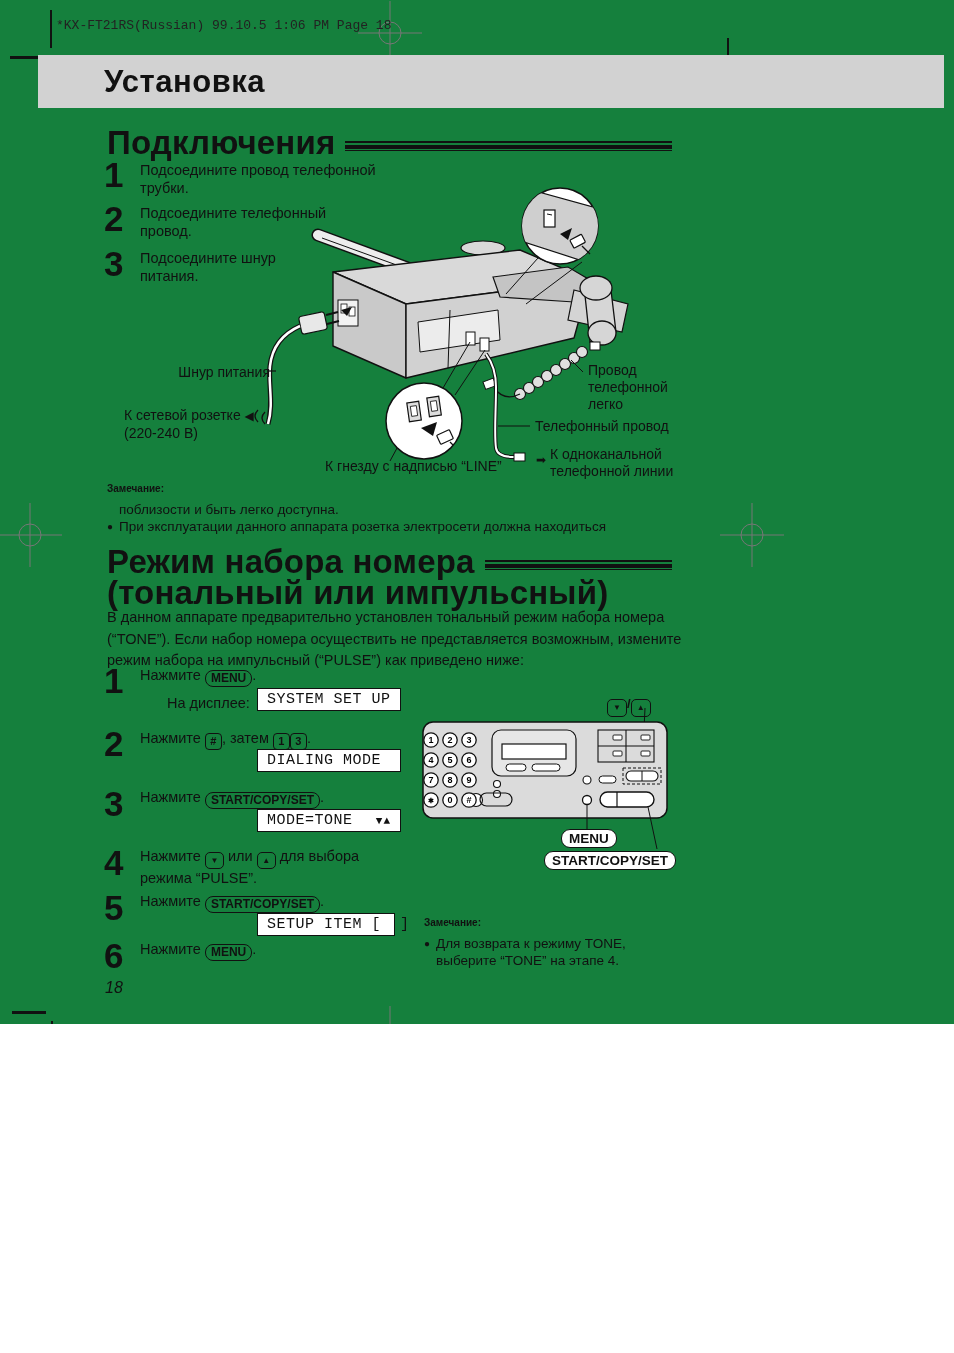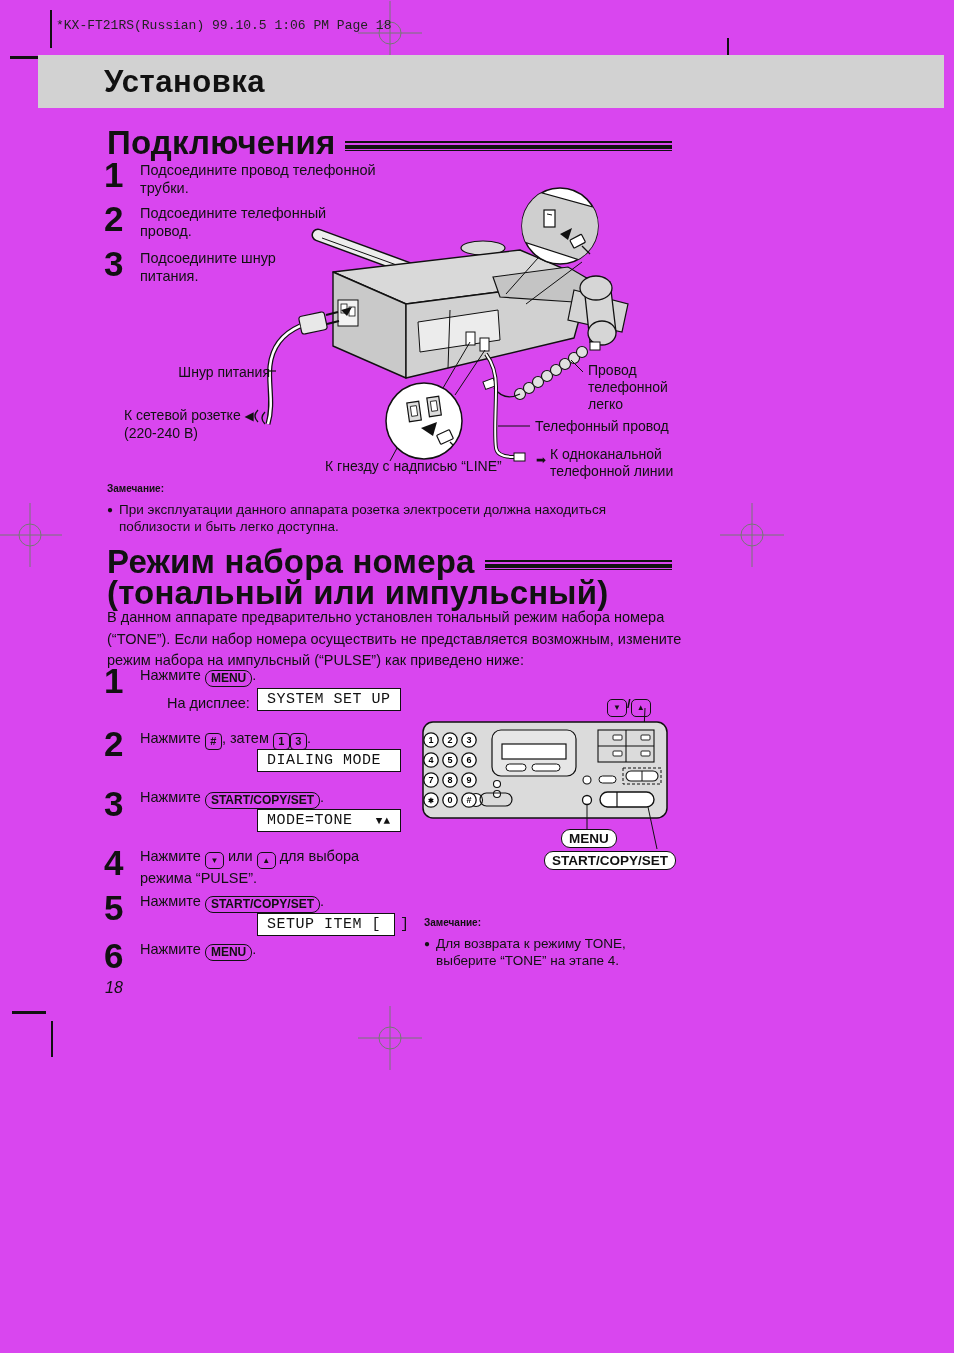--- a/index.html
+++ b/index.html
@@ -1,16 +1,16 @@
 <!DOCTYPE html>
 <html><head>
 <meta charset="utf-8">
 <style>
   html,body{margin:0;padding:0;background:#fff;}
-  .sheet{position:relative;width:954px;height:1353px;background:#d946ef;overflow:hidden;
+  .sheet{position:relative;width:954px;height:1024px;background:#15803d;overflow:hidden;
          font-family:"Liberation Sans",sans-serif;color:#111;}
   .abs{position:absolute;}
   
   .printhead{font-family:"Liberation Mono","DejaVu Sans Mono",monospace;font-size:13px;color:#222;}
   .vbar{width:2px;background:#111;}
   .hbar{background:#111;}
   
   .reg svg{display:block;}
   
   .band{background:#d2d2d2;}
@@ -230,22 +230,22 @@
   <div class="abs lbl" style="left:536px;top:446px;display:flex;">
     <span style="font-size:12px;margin-right:4px;margin-top:6px;">➡</span>
     <span>
       <div>К одноканальной</div>
       <div>телефонной линии</div>
     </span>
   </div>
 
   <div class="abs note-h" style="left:107px;top:483px;">Замечание:</div>
   <div class="abs note-t" style="left:107px;top:501px;">
+    <div style="padding-left:12px;">поблизости и быть легко доступна.</div>
     <div><span class="bullet">●</span><span>При эксплуатации данного аппарата розетка электросети должна находиться</span></div>
-    <div style="padding-left:12px;">поблизости и быть легко доступна.</div>
   </div>
 
   <div class="abs headrow" style="left:107px;top:543px;width:565px;">
     <span class="sechead">Режим набора номера</span>
     <span class="rule3"></span>
   </div>
   <div class="abs steptext" style="left:107px;top:607px;line-height:21.5px;">
     <div>В данном аппарате предварительно установлен тональный режим набора номера</div>
     <div>(“TONE”). Если набор номера осуществить не представляется возможным, измените</div>
     <div>режим набора на импульсный (“PULSE”) как приведено ниже:</div>

